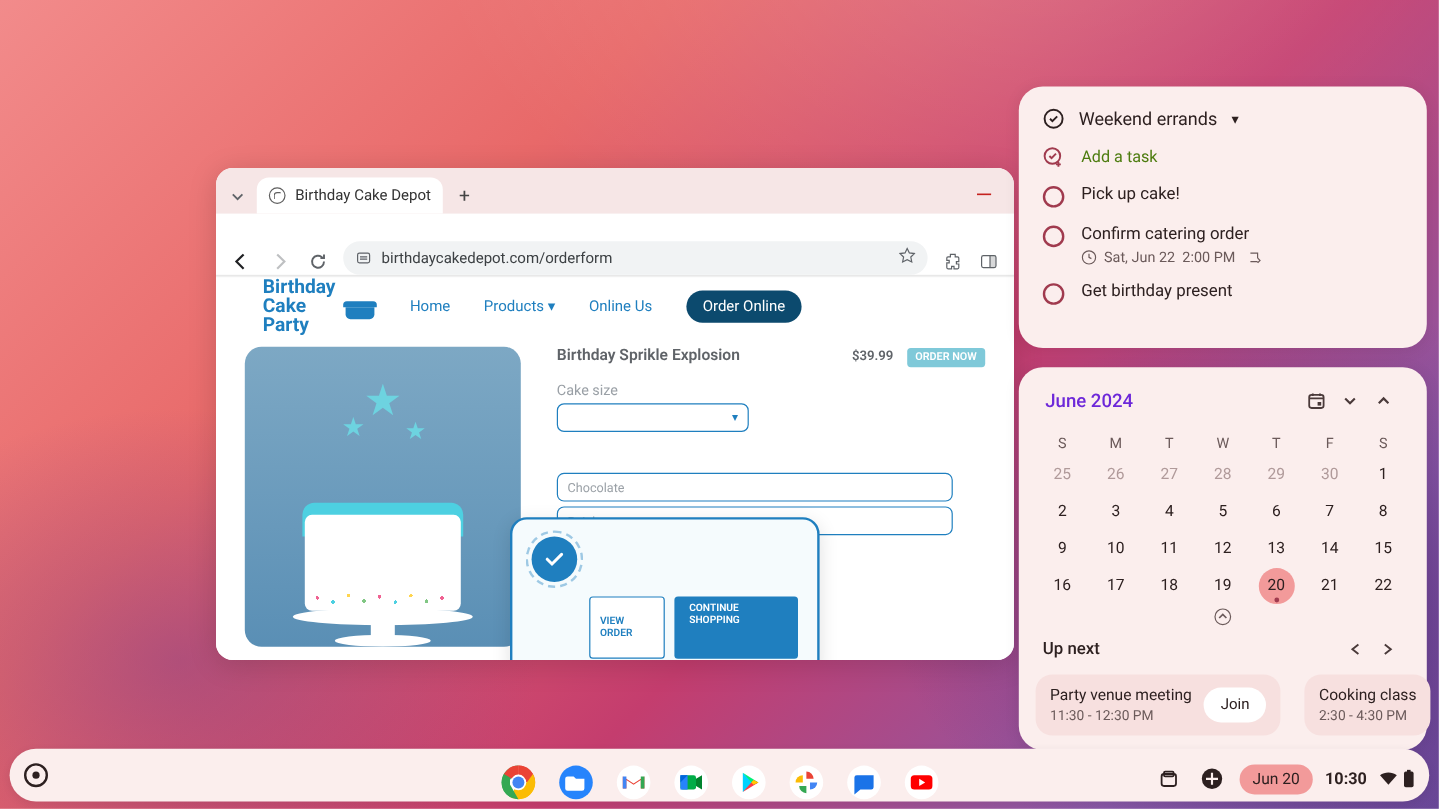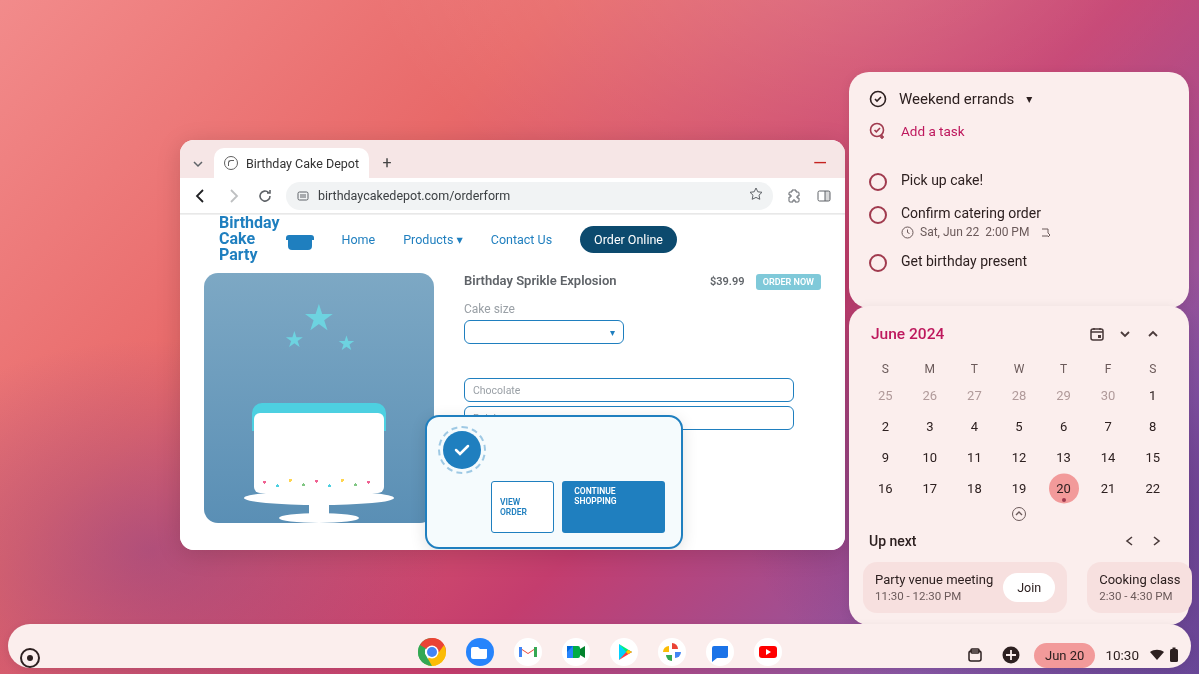--- a/index.html
+++ b/index.html
@@ -12,21 +12,21 @@
 
 .browser { position: absolute; left: 180px; top: 140px; width: 665px; height: 410px; background: #fff; border-radius: 14px; box-shadow: 0 4px 24px rgba(0,0,0,0.15); overflow: hidden; display: flex; flex-direction: column; }
 .tabbar { height: 38px; background: #f6e6e6; display: flex; align-items: flex-end; padding: 0 8px; gap: 6px; position: relative; }
 .tabbar .sysbtn { margin-left: auto; display: flex; gap: 10px; padding: 0 10px 10px 0; color: #4a4a4a; }
 .tabbar .sysbtn span { cursor: pointer; }
 .tab-chevron { width: 20px; display:flex; align-items:center; justify-content:center; padding-bottom:8px; }
 .tab { height: 30px; background: #fff; border-radius: 10px 10px 0 0; display: flex; align-items: center; padding: 0 10px; gap: 8px; font-size: 12.5px; color: #333; }
 .tab .favicon { width:14px; height:14px; border-radius:50%; border:1.5px solid #606060; position: relative; }
 .tab .favicon::after { content:''; position:absolute; left:3px; top:3px; width:5px; height:5px; border-left:1.5px solid #606060; border-top:1.5px solid #606060; border-radius:50% 0 0 0; }
 .newtab { width:24px; height:24px; display:flex; align-items:center; justify-content:center; color:#444; font-size:16px; margin-bottom:4px; }
-.addrbar { height: 36px; background:#fff; border-bottom:1px solid #e8e8e8; display:flex; align-items:center; padding:0 10px; gap:10px; }
+.addrbar { height: 52px; background:#fff; border-bottom:1px solid #e8e8e8; display:flex; align-items:flex-end; padding:0 10px; gap:10px; }
 .addrbar .navico { width:22px; height:22px; display:flex; align-items:center; justify-content:center; color:#5f6368; cursor:pointer; }
 .urlbox { flex:1; height:28px; background:#f1f3f4; border-radius:14px; display:flex; align-items:center; padding:0 10px; gap:8px; font-size:12.5px; color:#3c4043; }
 .urlbox .siteico { width:14px; height:14px; display:flex; align-items:center; justify-content:center; }
 .addrbar .right { display:flex; gap:8px; }
 .page { flex:1; background:#fff; position:relative; overflow:hidden; border-top:1px solid #f0f0f0; }
 .sitehead { height:48px; display:flex; align-items:center; padding:0 20px; gap:28px; }
 .sitelogo { display:flex; align-items:center; gap:6px; color:#1f7fbf; font-family: "Comic Sans MS", cursive; font-size:16px; font-weight:bold; line-height:1;margin-left:19px; }
 .sitelogo .cakeico { width:28px; height:22px; position:relative; }
 .sitelogo .cakeico::before { content:''; position:absolute; bottom:0; left:2px; right:2px; height:10px; background:#1f7fbf; border-radius:0 0 4px 4px; }
 .sitelogo .cakeico::after { content:''; position:absolute; bottom:10px; left:0; right:0; height:5px; background:#1f7fbf; border-radius:3px 3px 0 0; }
@@ -80,29 +80,29 @@
 .modal h2 { color:#1f7fbf; font-family:"Comic Sans MS", cursive; font-size:18px; font-weight:bold; margin-bottom:2px; }
 .modal .msg { font-size:9.5px; color:#5f6368; line-height:1.3; }
 .modal .msg b { color:#1f7fbf; font-weight:bold; }
 .modal .btns { display:flex; gap:8px; margin-top:12px; margin-left:48px; }
 .modal .btns .view { border:1px solid #1f7fbf; color:#1f7fbf; background:#fff; font-size:8.5px; padding:15px 8px; border-radius:3px; cursor:pointer; font-weight:600; }
 .modal .btns .cont { background:#1f7fbf; color:#fff; font-size:8.5px; padding:5px 12px; border-radius:3px; cursor:pointer; font-weight:600; }
 
 .panel { position:absolute; right:10px; top:72px; width:340px; background:#fbeeed; border-radius:20px; padding:18px 20px 22px 20px; box-shadow:0 2px 12px rgba(0,0,0,0.08); }
 .panel .header { display:flex; align-items:center; gap:12px; font-size:15px; color:#2d2020; margin-bottom:14px; }
 .panel .header .chev { font-size:12px; }
-.addtask { display:flex; align-items:center; gap:14px; color:#be185d; font-size:13.5px; margin-bottom:32px; cursor:pointer; }
+.addtask { display:flex; align-items:center; gap:14px; color:#4d7c0f; font-size:13.5px; margin-bottom:14px; cursor:pointer; }
 .taskitem { display:flex; gap:14px; margin-bottom:14px; }
 .taskitem .circ { width:18px; height:18px; border:2px solid #a03a4e; border-radius:50%; flex-shrink:0; margin-top:1px; cursor:pointer; }
 .taskitem .txt { font-size:14px; color:#2d2020; }
 .taskitem .meta { display:flex; align-items:center; gap:6px; font-size:12px; color:#6b5a5a; margin-top:4px; }
 
 .calendar { position:absolute; right:10px; top:306px; width:340px; background:#fbeeed; border-radius:20px; padding:14px 14px 12px 14px; box-shadow:0 2px 12px rgba(0,0,0,0.08); }
 .calhead { display:flex; align-items:center; padding:0 8px 10px 8px; }
-.calhead h3 { font-size:15.5px; font-weight:500; color:#be185d; flex:1; }
+.calhead h3 { font-size:15.5px; font-weight:500; color:#6d28d9; flex:1; }
 .calhead .ico { width:28px; height:28px; display:flex; align-items:center; justify-content:center; color:#4a3a3a; cursor:pointer; }
 .dowrow, .weekrow { display:grid; grid-template-columns:repeat(7,1fr); text-align:center; }
 .dowrow span { font-size:12px; color:#6b5a5a; padding:4px 0; }
 .weekrow span { font-size:13px; color:#2d2020; padding:8px 0; position:relative; cursor:pointer; }
 .weekrow span.dim { color:#b09a9a; }
 .weekrow span.today { }
 .weekrow span.today::before { content:''; position:absolute; left:50%; top:50%; transform:translate(-50%,-52%); width:30px; height:30px; background:#f29a9a; border-radius:50%; z-index:-1; }
 .weekrow span.today { z-index:0; }
 .weekrow span.today i { position:relative; z-index:1; font-style:normal; }
 .weekrow span.dot::after { content:''; position:absolute; bottom:2px; left:50%; transform:translateX(-50%); width:4px; height:4px; background:#a03a4e; border-radius:50%; }
@@ -110,29 +110,29 @@
 .upnext { display:flex; align-items:center; padding:0 6px 8px 6px; }
 .upnext h4 { font-size:14px; font-weight:500; color:#2d2020; flex:1; }
 .upnext .ico { width:26px; height:26px; display:flex; align-items:center; justify-content:center; color:#4a3a3a; cursor:pointer; }
 .events { display:flex; gap:20px;align-items:flex-end; }
 .eventcard { background:#f7e0df; border-radius:14px; padding:10px 12px; flex:1; display:flex; align-items:center; gap:10px; }
 .eventcard .info { flex:1; }
 .eventcard .title { font-size:13px; color:#2d2020; margin-bottom:2px; white-space:nowrap; overflow:hidden; text-overflow:ellipsis; }
 .eventcard .time { font-size:11.5px; color:#6b5a5a; }
 .joinbtn { background:#fff; border-radius:18px; padding:7px 14px; font-size:12.5px; color:#2d2020; cursor:pointer; }
 
-.shelf { position:absolute; bottom:6px; left:8px; right:8px; height:44px; background:#fbeeed; border-radius:22px; display:flex; align-items:flex-end; padding:0 12px; box-shadow:0 2px 8px rgba(0,0,0,0.08); }
+.shelf { position:absolute; bottom:6px; left:8px; right:8px; height:44px; background:#fbeeed; border-radius:22px; display:flex; align-items:flex-start; padding:12px 12px; box-shadow:0 2px 8px rgba(0,0,0,0.08); }
 .launcher { width:20px; height:20px; border:2px solid #2d2020; border-radius:50%; position:relative; cursor:pointer; }
 .launcher::after { content:''; position:absolute; inset:5px; background:#2d2020; border-radius:50%; }
 .appicons { position:absolute; left:50%; transform:translateX(-50%); display:flex; gap:16px; }
 .appicon { width:32px; height:32px; border-radius:50%; display:flex; align-items:center; justify-content:center; cursor:pointer; }
 .shelfright { margin-left:auto; display:flex; align-items:center; gap:10px; }
 .pill { background:#f29a9a; border-radius:14px; padding:5px 11px; font-size:13px; color:#2d2020; cursor:pointer; }
 .statusico { width:26px; height:26px; display:flex; align-items:center; justify-content:center; color:#2d2020; cursor:pointer; }
-.timetxt { font-size:13.5px; color:#2d2020; }
+.timetxt { font-size:13.5px; color:#2d2020;font-weight:bold; }
 .netbat { display:flex; align-items:center; gap:4px; }
 </style>
 </head>
 <body>
 <div class="wave"></div>
 
 <div class="browser">
   <div class="tabbar">
     <div class="tab-chevron">
         <svg width="12" height="12" viewBox="0 0 12 12">
@@ -196,21 +196,21 @@
       <div class="sitelogo">
         <div>
           <div>Birthday</div>
           <div>Cake</div>
           <div>Party</div>
         </div>
         <div class="cakeico"></div>
       </div>
       <span class="navlink">Home</span>
       <span class="navlink">Products ▾</span>
-      <span class="navlink">Contact Us</span>
+      <span class="navlink">Online Us</span>
       <span class="orderbtn">Order Online</span>
     </div>
     <div class="content">
       <div class="prodimg">
         <span class="star star1">★</span>
         <span class="star star2">★</span>
         <span class="star star3">★</span>
         <div class="icing"></div>
         <div class="cakebody"></div>
         <div class="sprinkles"></div>

